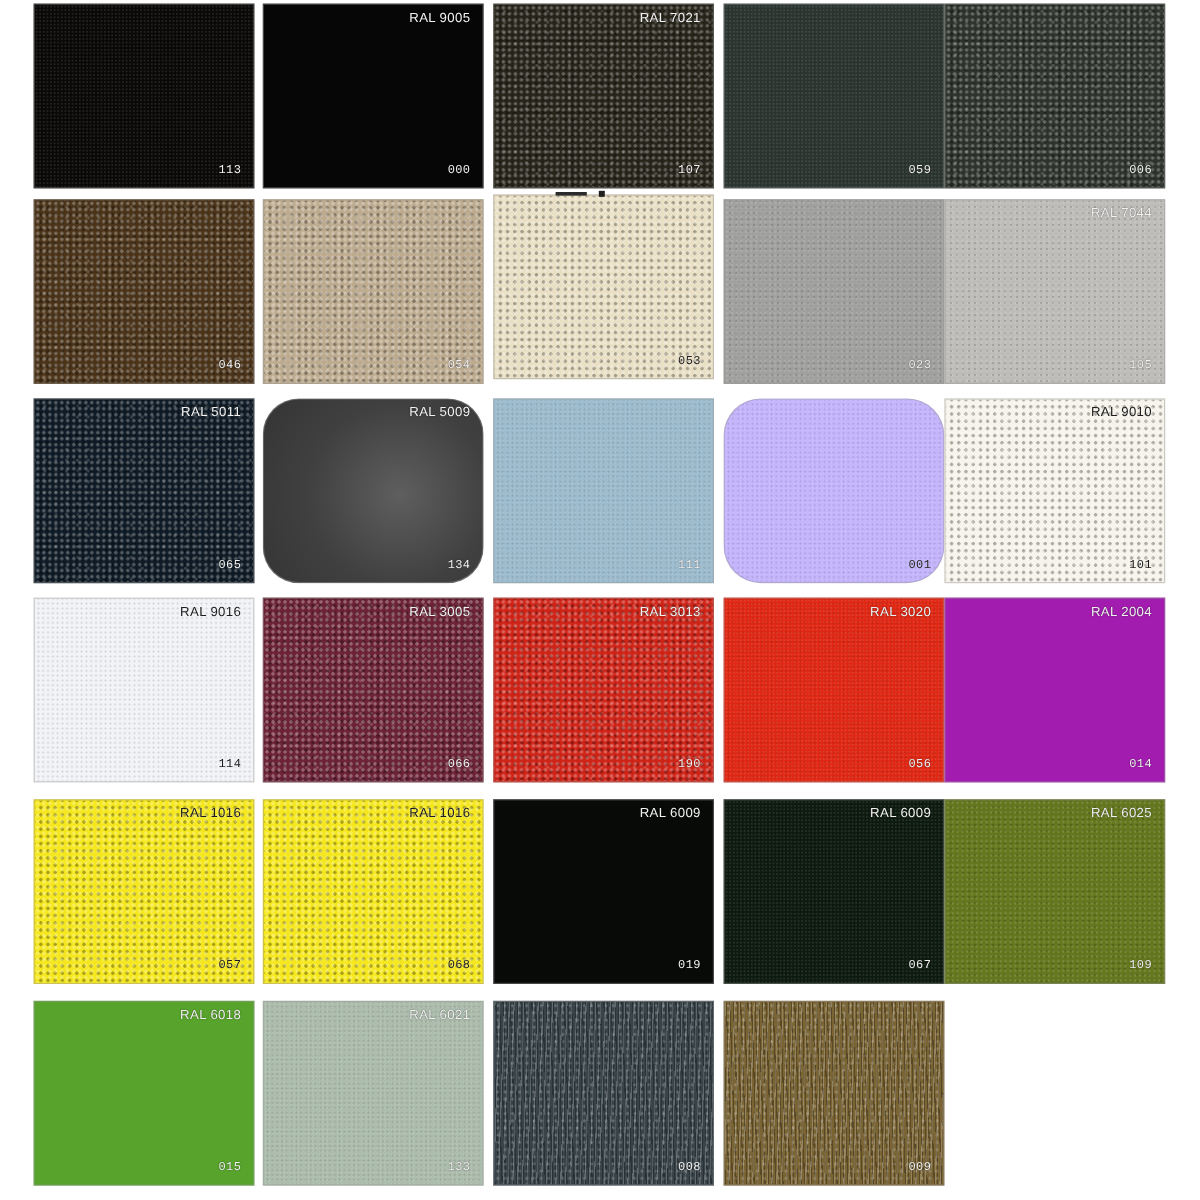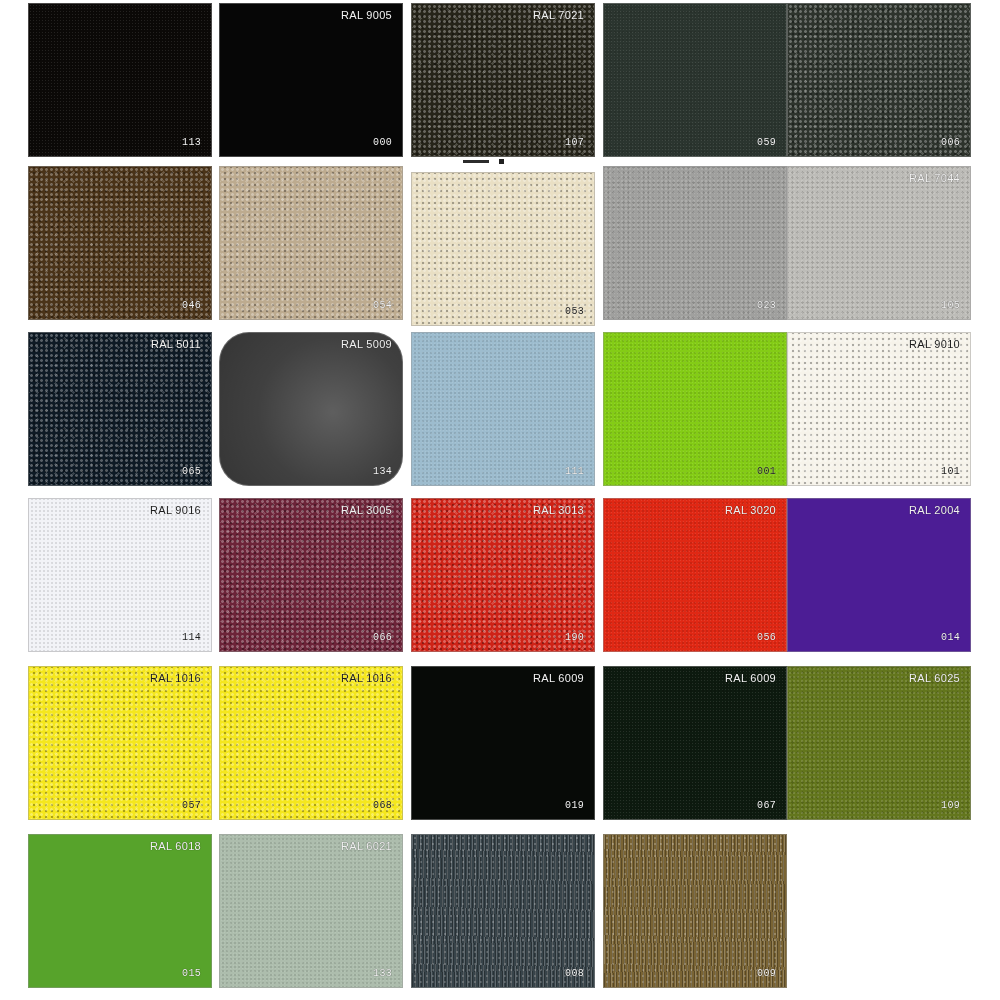--- a/index.html
+++ b/index.html
@@ -120,21 +120,21 @@
       <div class="num">006</div>
     </div>
     <div class="swatch dk" style="left: 28px; top: 166px; width: 184px; height: 154px; background: rgb(74, 51, 24);">
       <div class="tex tex-coarse"></div>
       <div class="num">046</div>
     </div>
     <div class="swatch dk" style="left: 219px; top: 166px; width: 184px; height: 154px; background: rgb(189, 171, 143);">
       <div class="tex tex-coarse"></div>
       <div class="num">054</div>
     </div>
-    <div class="swatch lt" style="left: 411px; top: 172px; width: 184px; height: 154px; background: rgb(233, 223, 196); padding-left: 28px;">
+    <div class="swatch lt" style="left: 411px; top: 162px; width: 184px; height: 154px; background: rgb(233, 223, 196); padding-left: 28px;">
       <div class="tex tex-coarse"></div>
       <div class="num">053</div>
     </div>
     <div class="swatch dk" style="left: 603px; top: 166px; width: 184px; height: 154px; background: rgb(160, 160, 158);">
       <div class="tex tex-speckle"></div>
       <div class="num">023</div>
     </div>
     <div class="swatch dk" style="left: 787px; top: 166px; width: 184px; height: 154px; background: rgb(189, 188, 184);">
       <div class="tex tex-speckle"></div>
       <div class="ral">RAL 7044</div>
@@ -147,21 +147,21 @@
     </div>
     <div class="swatch dk" style="left: 219px; top: 332px; width: 184px; height: 154px; background: #404040; border-radius: 30px;">
       <div class="tex tex-radial"></div>
       <div class="ral">RAL 5009</div>
       <div class="num">134</div>
     </div>
     <div class="swatch dk" style="left: 411px; top: 332px; width: 184px; height: 154px; background: rgb(157, 188, 206);">
       <div class="tex tex-fine"></div>
       <div class="num">111</div>
     </div>
-    <div class="swatch lt" style="left: 603px; top: 332px; width: 184px; height: 154px; background: #84cc16;">
+    <div class="swatch lt" style="left: 603px; top: 332px; width: 184px; height: 154px; background: #c4b5fd; border-radius: 31px;">
       <div class="tex tex-fine"></div>
       <div class="num">001</div>
     </div>
     <div class="swatch lt" style="left: 787px; top: 332px; width: 184px; height: 154px; background: rgb(246, 243, 234);">
       <div class="tex tex-coarse"></div>
       <div class="ral">RAL 9010</div>
       <div class="num">101</div>
     </div>
     <div class="swatch lt" style="left: 28px; top: 498px; width: 184px; height: 154px; background: rgb(242, 243, 247);">
       <div class="tex tex-fine"></div>
@@ -176,21 +176,21 @@
     <div class="swatch dk" style="left: 411px; top: 498px; width: 184px; height: 154px; background: rgb(206, 35, 23);">
       <div class="tex tex-coarse"></div>
       <div class="ral">RAL 3013</div>
       <div class="num">190</div>
     </div>
     <div class="swatch dk" style="left: 603px; top: 498px; width: 184px; height: 154px; background: rgb(224, 40, 20); padding-left: 37px;">
       <div class="tex tex-fine"></div>
       <div class="ral">RAL 3020</div>
       <div class="num">056</div>
     </div>
-    <div class="swatch dk" style="left: 787px; top: 498px; width: 184px; height: 154px; background: #4c1d95;">
+    <div class="swatch dk" style="left: 787px; top: 498px; width: 184px; height: 154px; background: #a21caf;">
       <div class="tex tex-smooth"></div>
       <div class="ral">RAL 2004</div>
       <div class="num">014</div>
     </div>
     <div class="swatch lt" style="left: 28px; top: 666px; width: 184px; height: 154px; background: rgb(245, 231, 29);">
       <div class="tex tex-coarse"></div>
       <div class="ral">RAL 1016</div>
       <div class="num">057</div>
     </div>
     <div class="swatch lt" style="left: 219px; top: 666px; width: 184px; height: 154px; background: rgb(245, 231, 29);">

